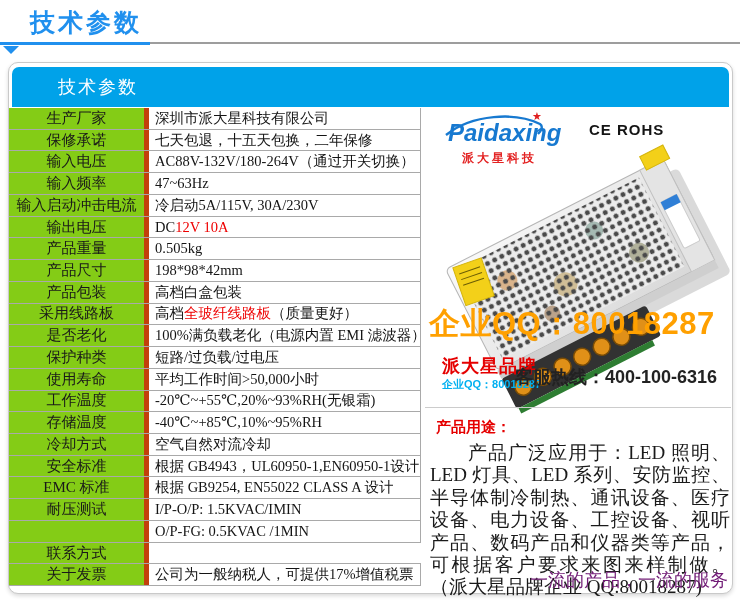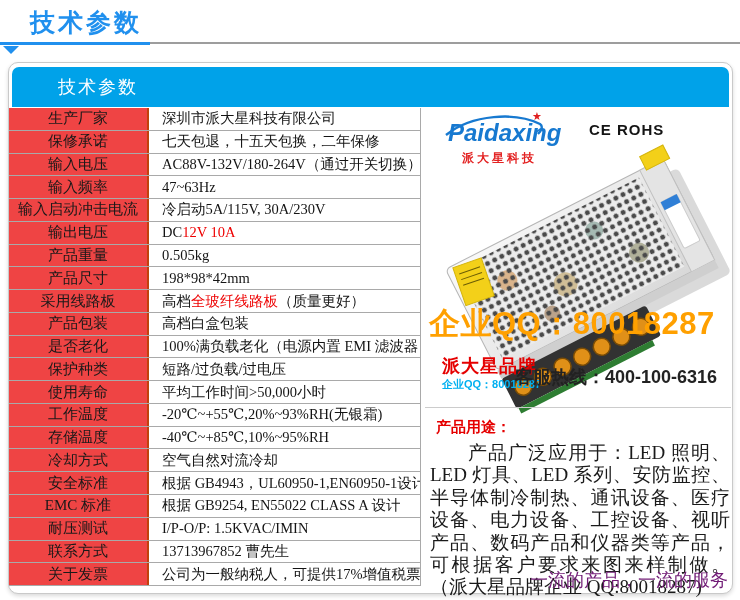--- a/index.html
+++ b/index.html
@@ -29,28 +29,28 @@
     border-radius:7px 7px 0 0;color:#fff;font-size:18px;letter-spacing:2px;
     line-height:40px;padding-left:46px;box-sizing:border-box;
   }
   
   .spec-table{
     position:absolute;left:0;top:45px;width:412px;height:478px;
     display:flex;flex-direction:column;box-sizing:border-box;
   }
   .trow{display:flex;flex:1;min-height:0;border-bottom:1px solid #a9a9a9;box-sizing:border-box;}
   .tlabel{
-    width:140px;background:#ef4444;border-right:2px solid #c2410c;box-sizing:border-box;
+    width:140px;background:#84cc16;border-right:5px solid #c2410c;box-sizing:border-box;
     display:flex;align-items:center;justify-content:center;
     font-size:15px;color:#191919;font-family:"Liberation Serif","DejaVu Serif",serif;
     white-space:nowrap;
   }
   .tvalue{
     flex:1;border-right:1px solid #a9a9a9;box-sizing:border-box;
-    display:flex;align-items:center;padding-left:13px;
+    display:flex;align-items:center;padding-left:6px;
     font-size:14.5px;color:#141414;font-family:"Liberation Serif","DejaVu Serif",serif;
     white-space:nowrap;overflow:hidden;
   }
   .tvalue .red{color:#ee0000;}
   
   .logo{position:absolute;left:439px;top:56px;width:110px;}
   .logo-swoosh{position:absolute;left:-6px;top:-10px;}
   .logo-en{
     font-size:24px;font-weight:bold;font-style:italic;color:#1779d0;
     font-family:"Liberation Sans",sans-serif;position:relative;z-index:2;
@@ -153,34 +153,34 @@
           <span>0.505kg</span>
         </div>
       </div>
       <div class="trow">
         <div class="tlabel">产品尺寸</div>
         <div class="tvalue">
           <span>198*98*42mm</span>
         </div>
       </div>
       <div class="trow">
+        <div class="tlabel">产品包装</div>
+        <div class="tvalue">
+          <span>高档白盒包装</span>
+        </div>
+      </div>
+      <div class="trow">
         <div class="tlabel">采用线路板</div>
         <div class="tvalue">
           <span>高档</span>
           <span class="red">全玻纤线路板</span>
           <span>（质量更好）</span>
         </div>
       </div>
       <div class="trow">
-        <div class="tlabel">产品包装</div>
-        <div class="tvalue">
-          <span>高档白盒包装</span>
-        </div>
-      </div>
-      <div class="trow">
         <div class="tlabel">是否老化</div>
         <div class="tvalue">
           <span>100%满负载老化（电源内置 EMI 滤波器）</span>
         </div>
       </div>
       <div class="trow">
         <div class="tlabel">保护种类</div>
         <div class="tvalue">
           <span>短路/过负载/过电压</span>
         </div>
@@ -221,24 +221,27 @@
           <span>根据 GB9254, EN55022 CLASS A 设计</span>
         </div>
       </div>
       <div class="trow">
         <div class="tlabel">耐压测试</div>
         <div class="tvalue">
           <span>I/P-O/P: 1.5KVAC/IMIN</span>
         </div>
       </div>
       <div class="trow">
+        <div class="tlabel"></div>
+        <div class="tvalue">
+          <span>O/P-FG: 0.5KVAC /1MIN</span>
+        </div>
+      </div>
+      <div class="trow">
         <div class="tlabel">联系方式</div>
-        <div class="tvalue">
-          <span>13713967852 曹先生</span>
-        </div>
       </div>
       <div class="trow">
         <div class="tlabel">关于发票</div>
         <div class="tvalue">
           <span>公司为一般纳税人，可提供17%增值税票</span>
         </div>
       </div>
     </div>
 
   <div class="logo">

